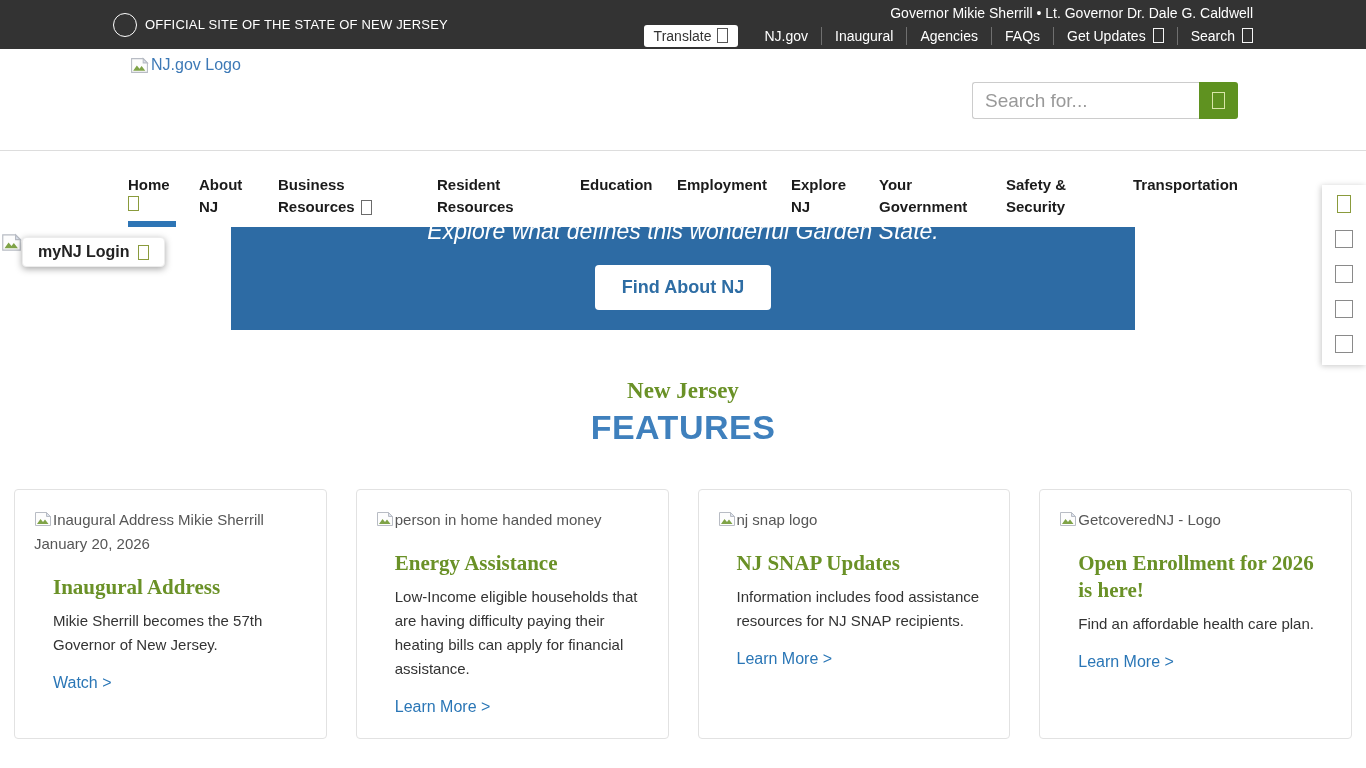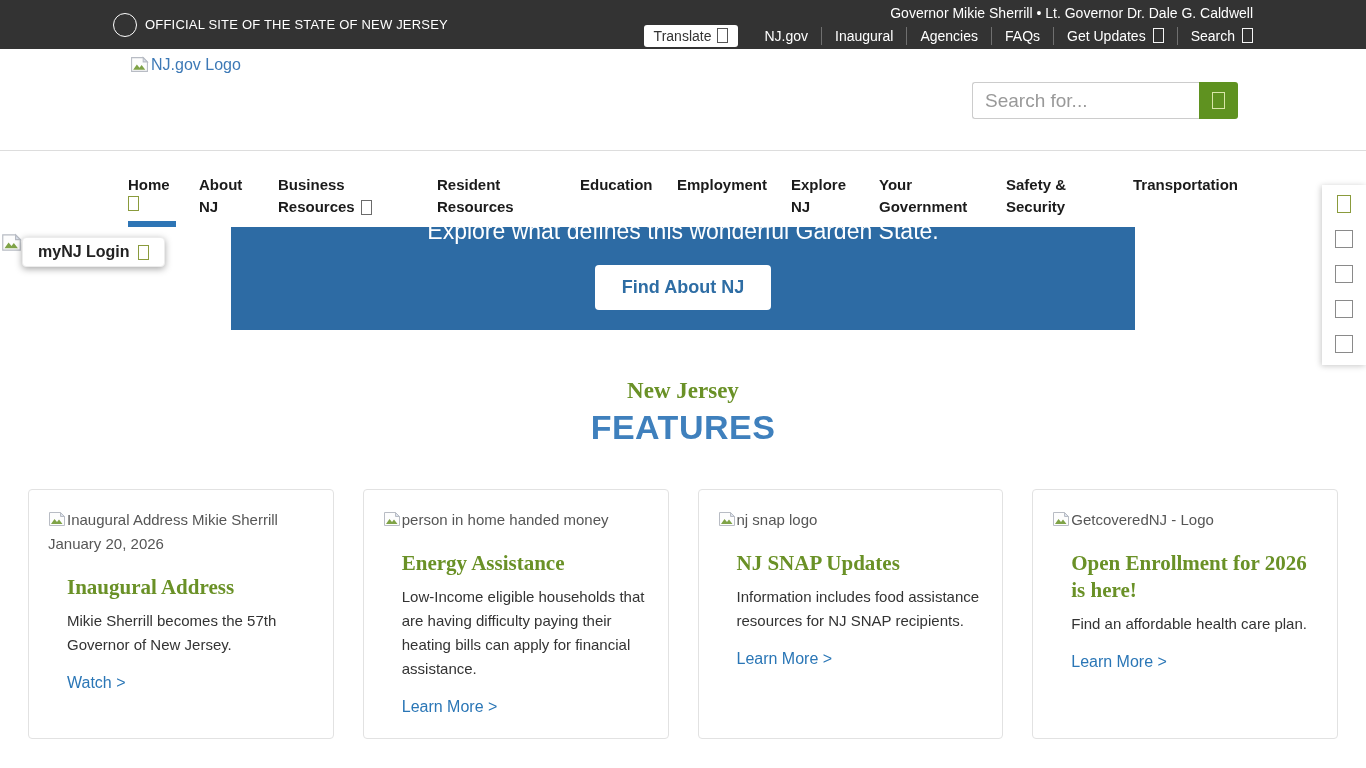--- a/index.html
+++ b/index.html
@@ -29,21 +29,21 @@
         vertical-align:-1px;flex:0 0 auto;}
   .tofu-dark{color:#555;}
   .tofu-white{color:#f5f5f5;}
   .tofu-olive{color:#8a9b3c;}
   .tofu-gray{color:#6b6b6b;}
   .tofu-light{color:#d9e6a8;width:11px;height:15px;}
 
   
   .header{height:101px;background:#fff;}
   .header-inner{width:1110px;margin:0 auto;position:relative;height:100%;}
-  .logo{position:absolute;left:2px;top:7px;display:inline-flex;align-items:flex-start;gap:2px;
+  .logo{position:absolute;left:2px;top:7px;display:inline-flex;align-items:flex-end;gap:2px;
         color:#3d79b6;font-size:16px;}
   .search{position:absolute;right:0;top:33px;display:flex;}
   .search input{width:202px;height:35px;border:1px solid #ccc;border-right:none;
                 border-radius:3px 0 0 3px;padding:0 12px;font-size:19px;
                 font-family:"Liberation Sans",sans-serif;color:#333;outline:none;}
   .search input::placeholder{color:#999;}
   .search-btn{width:39px;height:37px;background:#5f9220;border:none;border-radius:0 3px 3px 0;
               cursor:pointer;display:flex;align-items:center;justify-content:center;}
 
   
@@ -61,21 +61,21 @@
   .nav-item:nth-child(8){width:127px;}
   .nav-item:nth-child(9){width:127px;}
   .nav-item:nth-child(10){flex:1;}
   .nav-item.active::after{content:"";position:absolute;left:0;bottom:0;width:48px;height:6px;
                           background:#2e75b5;}
   .nav-line2{display:flex;align-items:center;gap:6px;}
 
   
   .hero{width:904px;margin:0 auto;background:#2d6ba4;height:103px;text-align:center;}
   .hero-clip{overflow:hidden;height:17px;}
-  .hero-title{margin:-9px 0 16px;font-size:23px;line-height:26px;font-weight:400;color:#fff;}
+  .hero-title{margin:-9px 0 16px;font-size:23px;line-height:26px;font-weight:400;color:#fff;font-style:italic;}
   .hero-cta{margin-top:21px;background:#fff;color:#2e6da4;font-weight:bold;font-size:18px;
             padding:12px 27px;border:none;border-radius:4px;cursor:pointer;
             font-family:"Liberation Sans",sans-serif;}
 
   
   .left-broken{position:absolute;left:1px;top:233px;}
   .mynj{position:absolute;left:22px;top:237px;background:#fff;border:1px solid #ececec;
         border-radius:4px;box-shadow:0 2px 7px rgba(0,0,0,.35);padding:5px 15px;
         font-size:16px;font-weight:bold;color:#222;cursor:pointer;
         font-family:"Liberation Sans",sans-serif;display:inline-flex;align-items:center;gap:8px;}
@@ -83,21 +83,21 @@
               box-shadow:-1px 1px 6px rgba(0,0,0,.22);display:flex;flex-direction:column;
               align-items:center;padding-top:10px;gap:17px;box-sizing:border-box;}
   .side-tofu{width:16px;height:16px;border:1px solid #8a8a8a;background:#fff;cursor:pointer;}
   .side-tofu.accent{width:12px;height:16px;border-color:#8a9b3c;}
 
   
   .kicker{margin:48px 0 0;text-align:center;font-family:"Liberation Serif",serif;
           font-size:23px;font-weight:bold;color:#6a9127;}
   .features-title{margin:4px 0 0;text-align:center;font-size:34px;font-weight:bold;
                   color:#3f80bd;letter-spacing:.5px;}
-  .cards{margin:42px 28px 0;display:grid;grid-template-columns:repeat(4,1fr);gap:29px;}
+  .cards{margin:42px 14px 0;display:grid;grid-template-columns:repeat(4,1fr);gap:29px;}
   .card{border:1px solid #e2e2e2;border-radius:4px;background:#fff;height:250px;
         padding:18px 19px;box-sizing:border-box;}
   .card-alt{color:#565656;font-size:15px;line-height:24px;}
   .card-alt svg{vertical-align:-2px;margin-right:1px;}
   .card-body{padding-left:19px;}
   .card-title{font-family:"Liberation Serif",serif;font-size:21px;font-weight:bold;
               color:#6a9127;margin:18px 0 0;line-height:27px;}
   .card-text{font-size:15px;color:#333;line-height:24px;margin:8px 0 0;}
   .card-link{display:inline-block;margin-top:17px;color:#2a76b6;font-size:16px;}
 </style>

